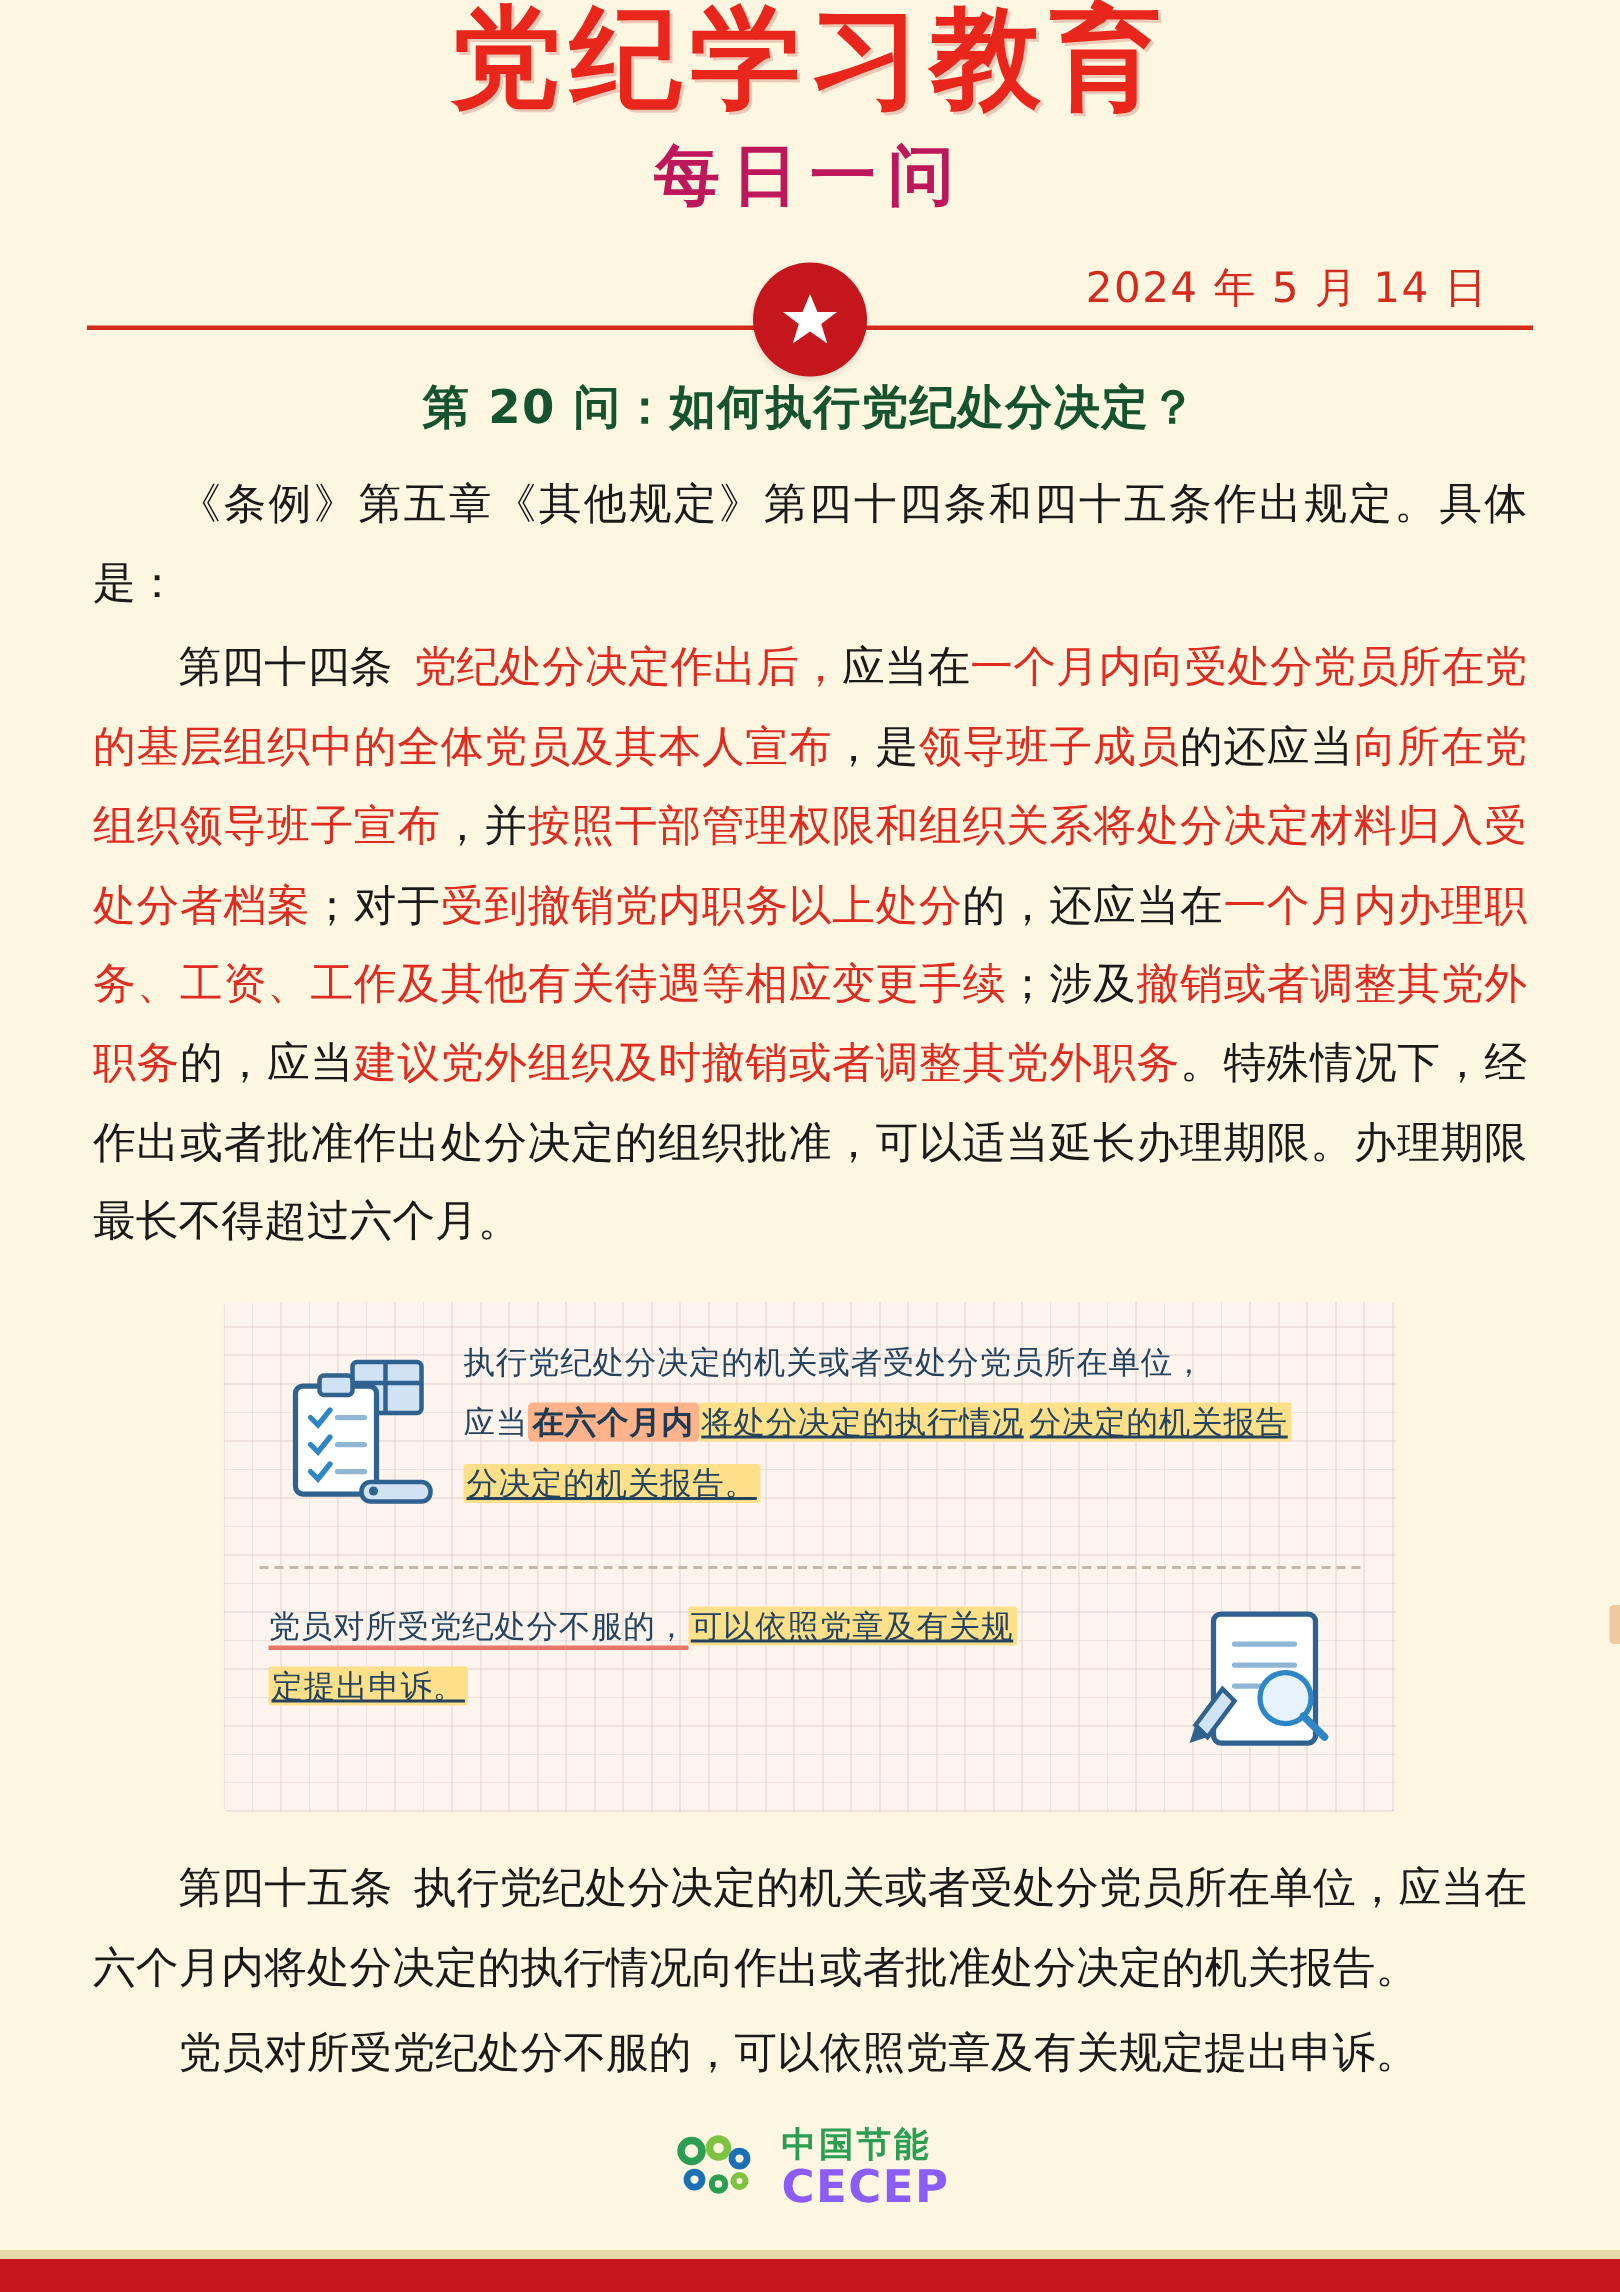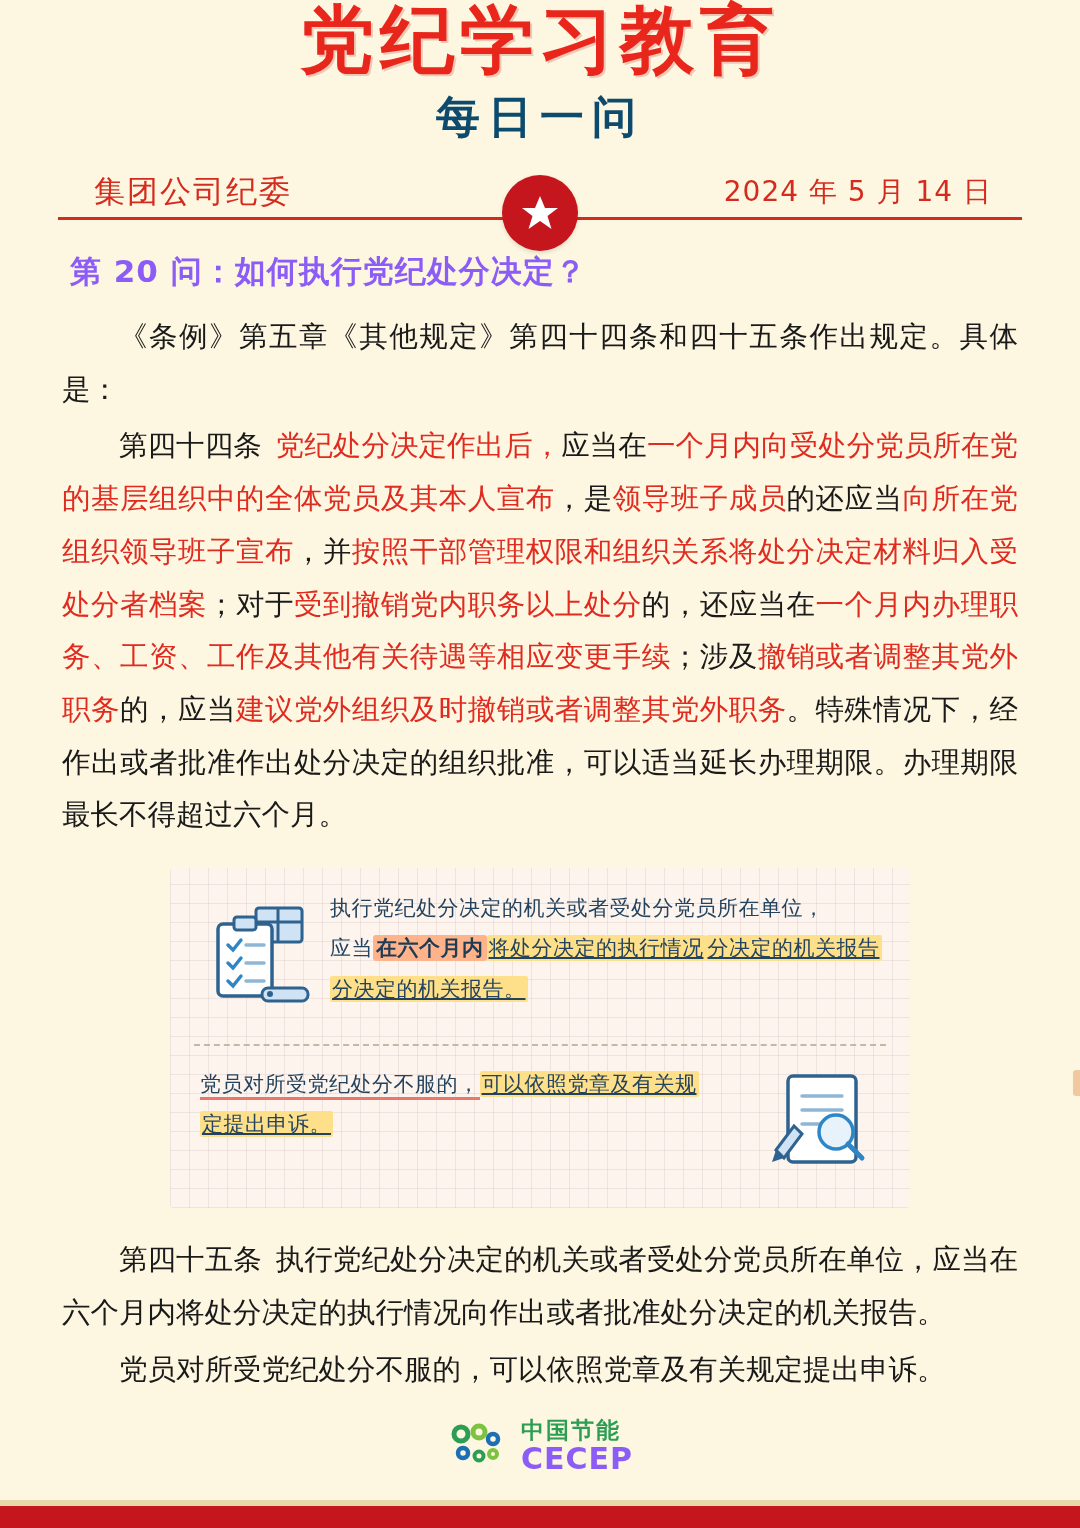--- a/index.html
+++ b/index.html
@@ -33,21 +33,21 @@
     letter-spacing: 6px;
     color: #e8261b;
     line-height: 1.08;
     text-shadow: 2px 2px 0 rgba(160,0,0,0.18);
   }
   .sub-title {
     font-family: "DejaVu Sans", sans-serif;
     font-weight: bold;
     font-size: 44px;
     letter-spacing: 8px;
-    color: #0c4a6e;
+    color: #be185d;
     margin-top: 8px;
   }
 
   
   .meta-bar {
     position: relative;
     margin: 22px 58px 0 58px;
     height: 56px;
   }
   .meta-rule {
@@ -91,22 +91,23 @@
     box-shadow: 0 2px 4px rgba(0,0,0,0.12);
   }
   .star-badge svg { display:block; }
 
   
   .question {
     margin: 26px 70px 18px 70px;
     font-family: "DejaVu Sans", sans-serif;
     font-weight: bold;
     font-size: 31px;
-    color: #8b5cf6;
+    color: #14532d;
     letter-spacing: 1px;
+    text-align: center;
   }
 
   
   .body-text {
     margin: 16px 62px 0 62px;
     font-size: 28.5px;
     line-height: 1.85;
     color: #1a1a1a;
     text-align: justify;
     font-family: "Liberation Serif", serif;
@@ -122,20 +123,21 @@
   .illus {
     position: relative;
     margin: 26px auto 0 auto;
     width: 740px;
     height: 340px;
     background:
       repeating-linear-gradient(0deg, rgba(215,195,195,0.35) 0 1px, rgba(0,0,0,0) 1px 19px),
       repeating-linear-gradient(90deg, rgba(215,195,195,0.35) 0 1px, rgba(0,0,0,0) 1px 19px),
       #fdf4ee;
     border-radius: 4px;
+    padding-left: 42px;
   }
   .illus-divider {
     position: absolute;
     left: 24px;
     right: 24px;
     top: 176px;
     border-top: 2px dashed #c7b7a9;
   }
   .illus-text {
     position: absolute;
@@ -248,21 +250,20 @@
 
 <div class="page">
 
   <div class="header">
     <div class="main-title">党纪学习教育</div>
     <div class="sub-title">每日一问</div>
   </div>
 
   <div class="meta-bar">
     <div class="meta-rule"></div>
-    <div class="meta-left">集团公司纪委</div>
     <div class="meta-right">2024 年 5 月 14 日</div>
     <div class="star-badge">
       <svg width="40" height="40" viewBox="0 0 40 40" aria-hidden="true">
         <polygon points="20,3 25,15 38,15 27.5,23 31.5,36 20,28 8.5,36 12.5,23 2,15 15,15" fill="#ffffff"></polygon>
       </svg>
     </div>
   </div>
 
   <div class="question">
     <span>第 20 问</span><span>：如何执行党纪处分决定？</span>

